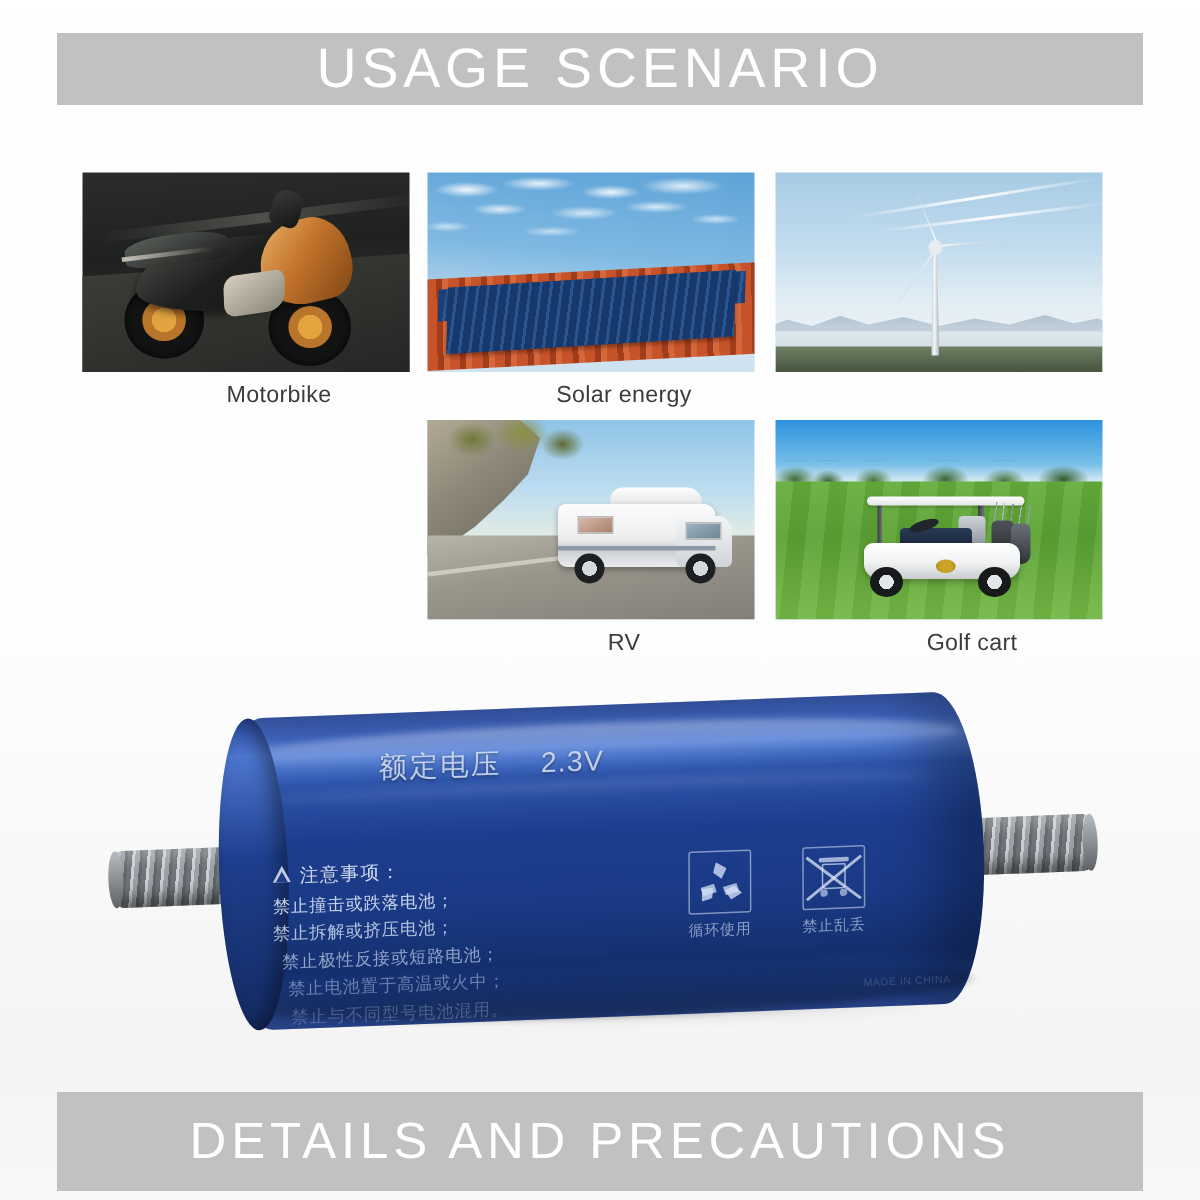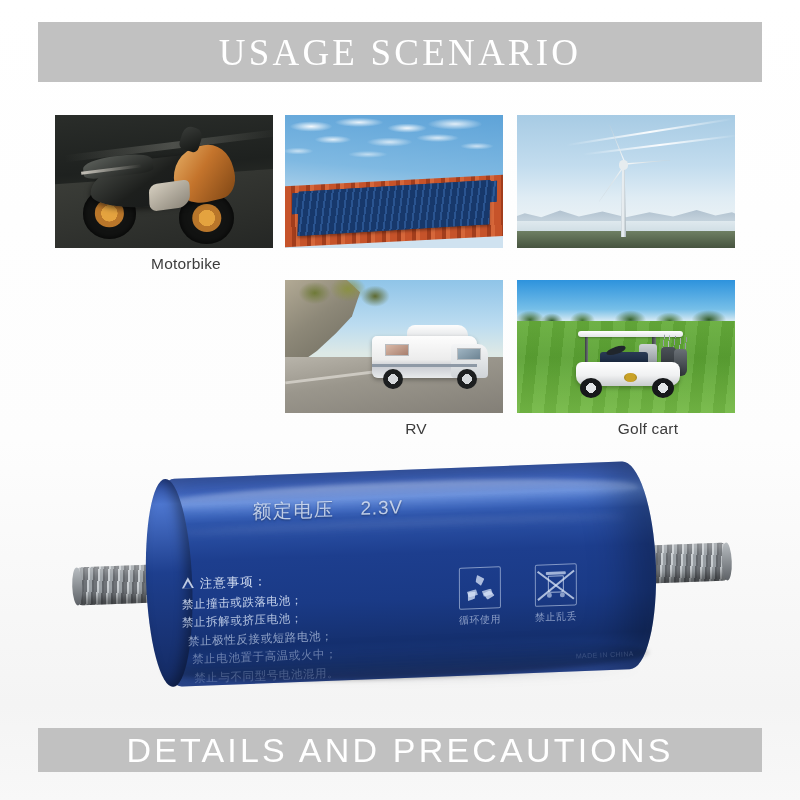--- a/index.html
+++ b/index.html
@@ -15,22 +15,22 @@
     background:linear-gradient(180deg,#ffffff 0%,#fdfdfd 55%,#f4f4f4 88%,#f8f8f8 100%);
   }
 
   
   .banner {
     position:absolute;
     left:38px; width:724px;
     background:#c1c1c1;
     display:flex; align-items:center; justify-content:center;
   }
-  .banner-top { top:22px; height:60px;font-family:Liberation Serif, serif; }
-  .banner-bottom { top:728px; height:44px; }
+  .banner-top { top:22px; height:48px; }
+  .banner-bottom { top:728px; height:66px; }
   .banner-text {
     color:#ffffff;
     letter-spacing:3.2px;
     font-weight:400;
     white-space:nowrap;
   }
   .banner-top .banner-text { font-size:37px; }
   .banner-bottom .banner-text { font-size:34px; }
 
   
@@ -632,20 +632,21 @@
 
     <div class="cell cell-r0 cell-c1">
       <div class="photo ph-solar">
         <div class="solar-clouds"></div>
         <div class="solar-roof"></div>
         <div class="solar-win w1"></div>
         <div class="solar-win w2"></div>
         <div class="solar-array2"></div>
         <div class="solar-array"></div>
       </div>
+      <div class="caption">Solar energy</div>
     </div>
 
     <div class="cell cell-r0 cell-c2">
       <div class="photo ph-wind">
         <div class="wind-trail t1"></div>
         <div class="wind-trail t2"></div>
         <div class="wind-mtn"></div>
         <div class="wind-water"></div>
         <div class="wind-ground"></div>
         <div class="wind-tower"></div>

